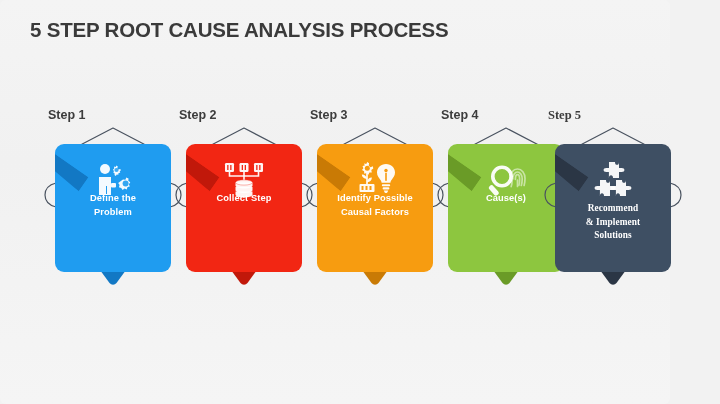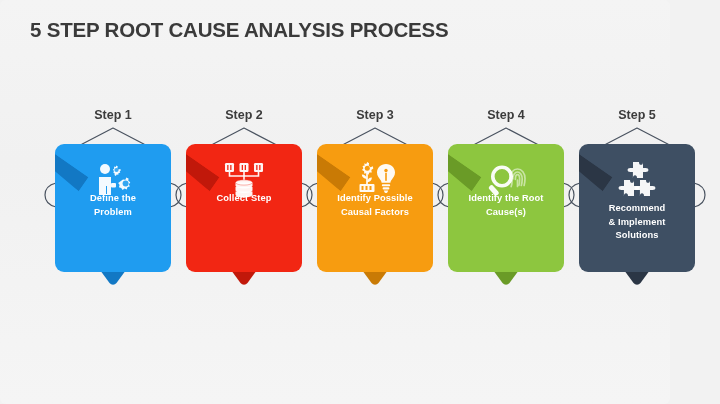--- a/index.html
+++ b/index.html
@@ -43,21 +43,20 @@
     position: absolute;
     top: 0;
     width: 130px;
     height: 200px;
   }
   .step-label {
     position: absolute;
     top: 0;
     left: 0;
     width: 130px;
-    text-align: center;
     font-size: 12.5px;
     font-weight: bold;
     color: #3c3c3c;
   }
   
   .hanger {
     position: absolute;
     left: 16px;
     top: 19px;
     width: 98px;
@@ -301,27 +300,26 @@
           <path d="M31.8 21c0-4 2.1-7 4.7-7s4.7 3 4.7 7c0 2.4-.3 4.6-.9 6.4"></path>
           <path d="M34.4 21.3c0-2.6 .8-4.6 2.1-4.6s2.1 2 2.1 4.6c0 2.3-.2 4.4-.7 6"></path>
           <path d="M36.5 22v6.5"></path>
           <path d="M30.2 28.6c.6-1.9.9-4 .9-6.1"></path>
         </g>
         <circle cx="21" cy="18.5" r="9.2" fill="none" stroke="rgba(255,255,255,0.95)" stroke-width="3.6"></circle>
         <rect x="10.2" y="26.4" width="5.2" height="12" rx="2.6" transform="rotate(-42 12.8 32.4)" fill="rgba(255,255,255,0.95)"></rect>
       </svg>
             </div>
             <div class="card-text">
-              <div>Identify the Root</div>
               <div>Cause(s)</div>
             </div>
           </div>
         </div>
       </div>
-      <div class="step" style="left: 572px;">
+      <div class="step" style="left: 548px; font-family: Liberation Serif, serif;">
         <div class="step-label">Step 5</div>
         <div class="hanger"><svg viewBox="0 0 98 26" width="98" height="26" style="overflow:visible">
     <path d="M1 26 L49 1 L97 26" fill="none" stroke="#4a5360" stroke-width="1.2" stroke-linejoin="round"></path>
   </svg></div>
         <div class="card-wrap">
           <div class="loop left"><svg viewBox="0 0 13 26" width="13" height="26">
     <path d="M12 1C4 3 1 7 1 13c0 6 3 10 11 12" fill="none" stroke="#4a5360" stroke-width="1.2" stroke-linecap="round"></path>
   </svg></div>
           <div class="loop right"><svg viewBox="0 0 13 26" width="13" height="26">
     <path d="M1 1c8 2 11 6 11 12 0 6-3 10-11 12" fill="none" stroke="#4a5360" stroke-width="1.2" stroke-linecap="round"></path>

